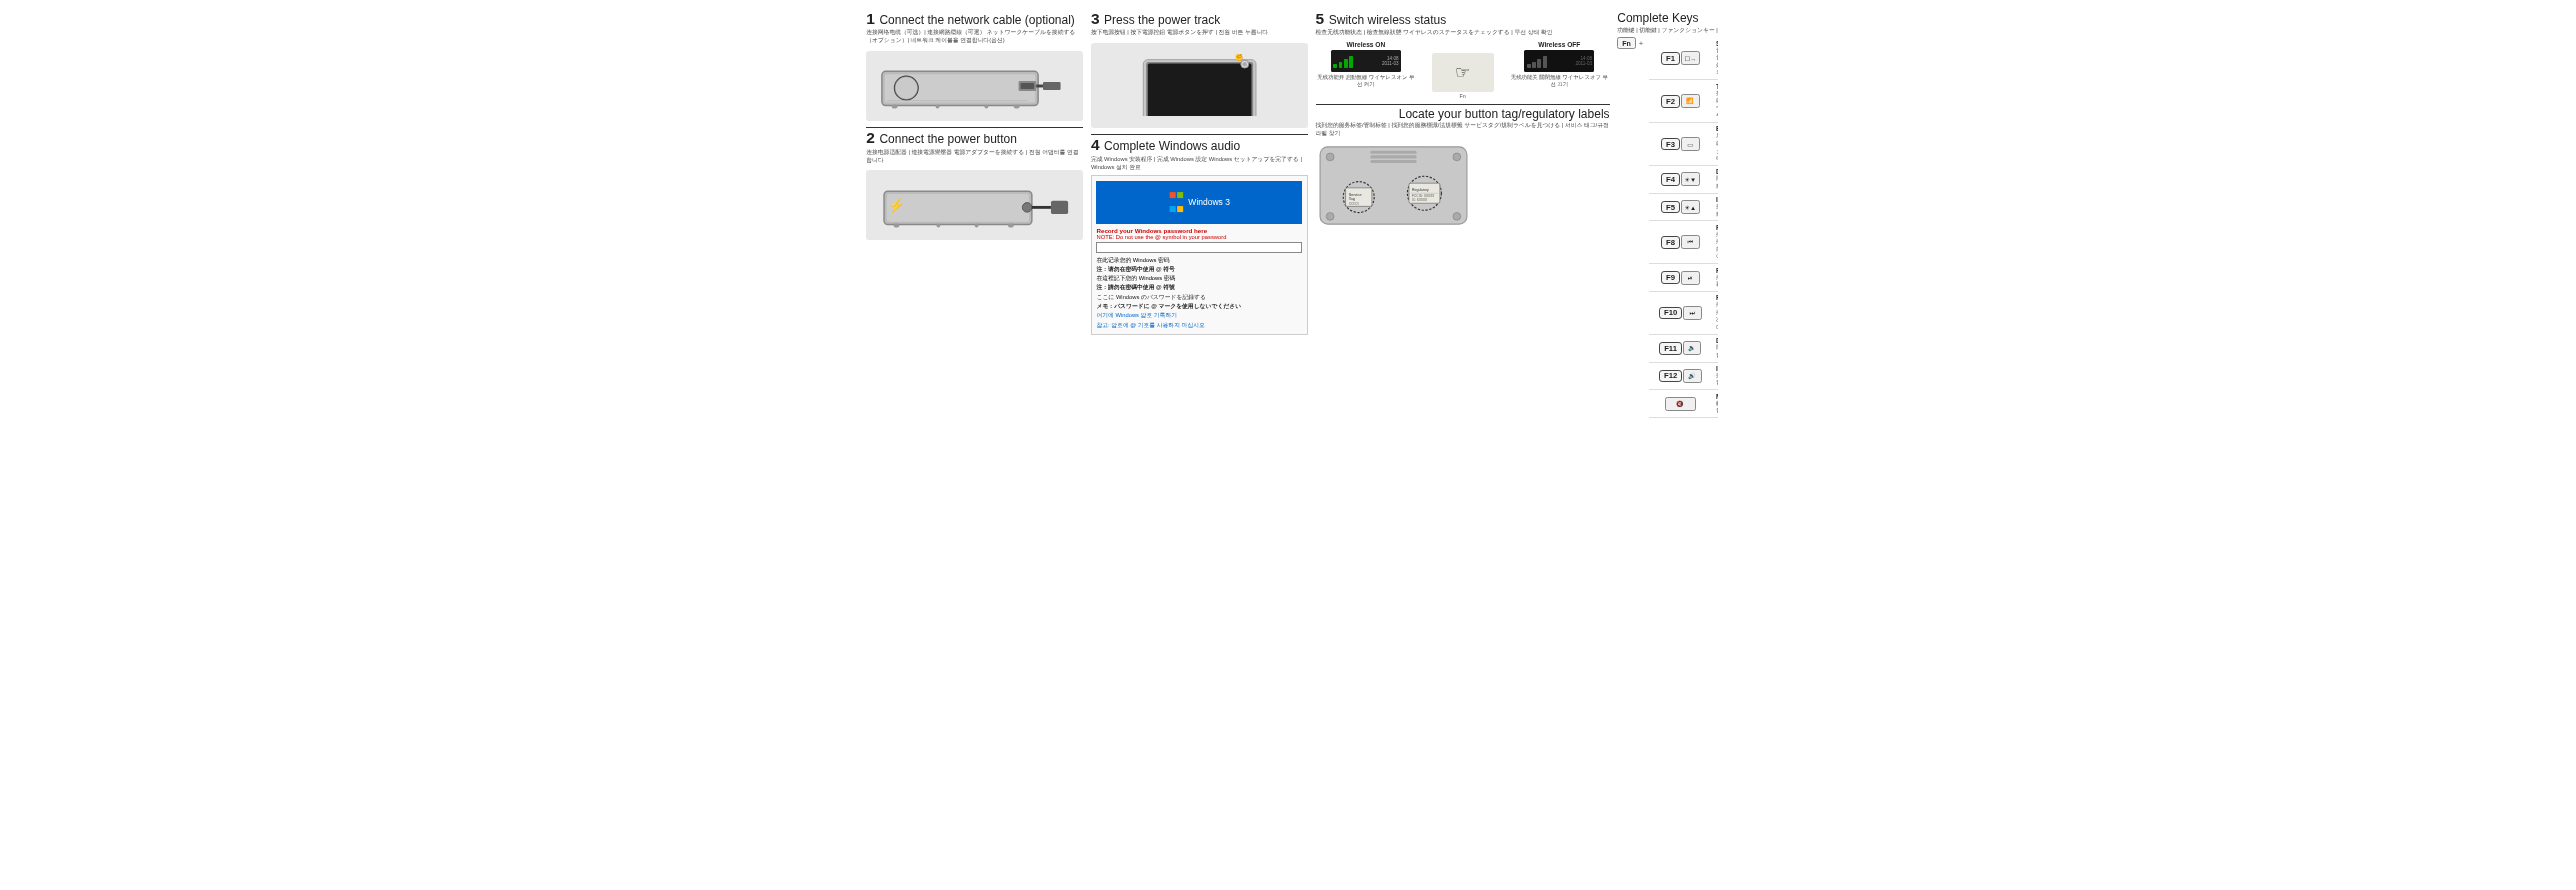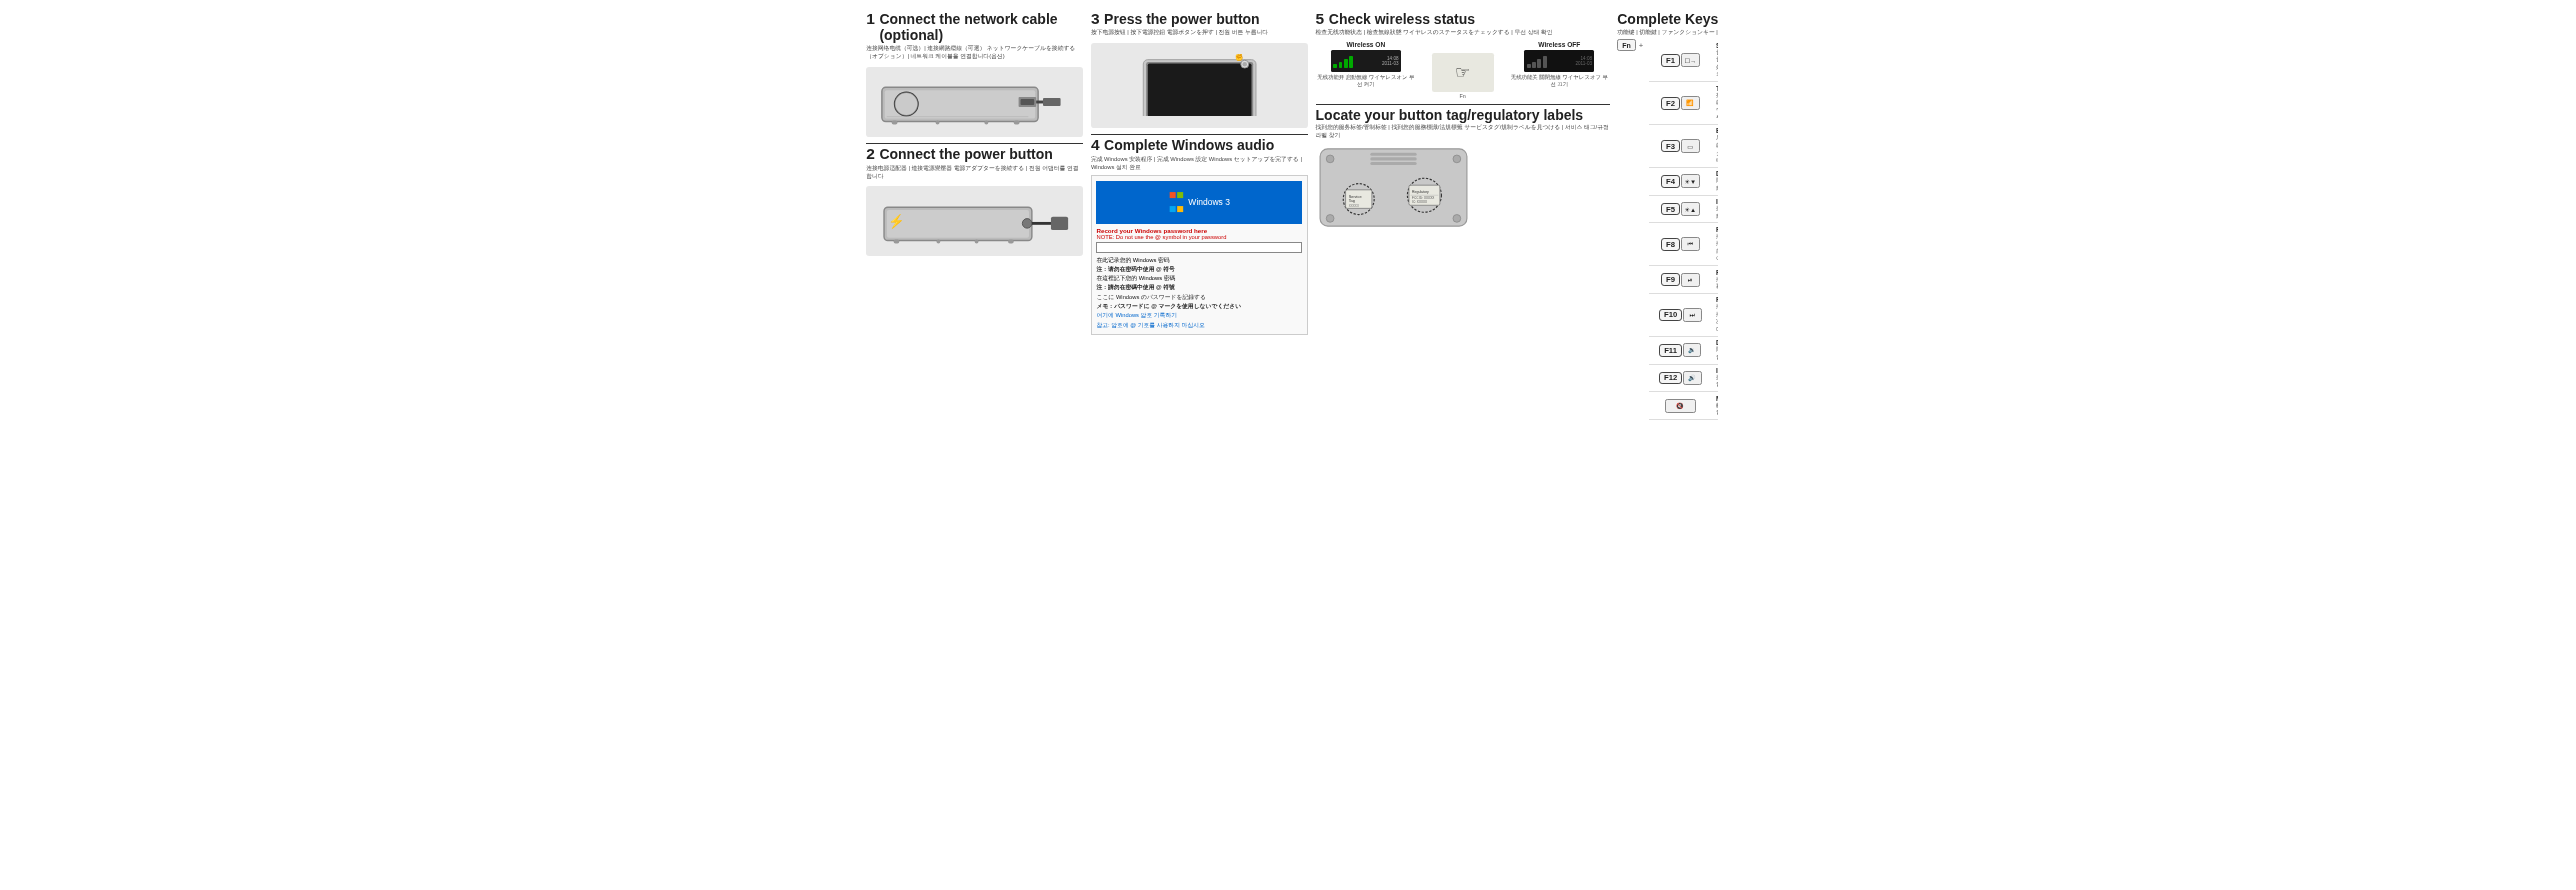--- a/index.html
+++ b/index.html
@@ -212,22 +212,23 @@
       align-items: baseline;
       gap: 4.6px;
       margin-bottom: 1.5px;
     }
     .step-num {
       font-size: 15.5px;
       font-weight: bold;
       line-height: 1;
     }
     .step-title {
-      font-size: 14px;
-      font-weight: bold;
+      font-size: 12px;
+      font-weight: normal;
+      text-align: right;
     }
   </style>
 </head>
 <body>
 
 <div class="main-grid">
 
   <div class="col">
 
     <div>
@@ -293,21 +294,21 @@
         </svg>
       </div>
     </div>
   </div>
 
   <div class="col">
 
     <div>
       <div class="header-row">
         <span class="step-num">3</span>
-        <span class="step-title">Press the power button</span>
+        <span class="step-title">Press the power track</span>
       </div>
       <div class="section-sub">按下电源按钮 | 按下電源控鈕
 電源ボタンを押す | 전원 버튼 누릅니다</div>
       <div class="device-img" style="height:85px;">
         <svg viewBox="0 0 220 110" style="font-size:10px">
 
           <rect x="10" y="10" width="200" height="130" rx="8" fill="#c8c8c8" stroke="#999" stroke-width="1.5"></rect>
 
           <rect x="15" y="14" width="190" height="100" rx="4" fill="#888"></rect>
           <rect x="18" y="17" width="184" height="94" rx="3" fill="#1a1a1a"></rect>
@@ -353,21 +354,21 @@
         </div>
       </div>
     </div>
   </div>
 
   <div class="col">
 
     <div>
       <div class="header-row">
         <span class="step-num">5</span>
-        <span class="step-title">Check wireless status</span>
+        <span class="step-title">Switch wireless status</span>
       </div>
       <div class="section-sub">检查无线功能状态 | 檢查無線狀態
 ワイヤレスのステータスをチェックする | 무선 상태 확인</div>
 
       <div class="wireless-row">
 
         <div class="wireless-box">
           <div style="font-size:6.6px;font-weight:bold;margin-bottom:2.3px;">Wireless ON</div>
           <div class="screen-mini">
             <div class="screen-bars">

